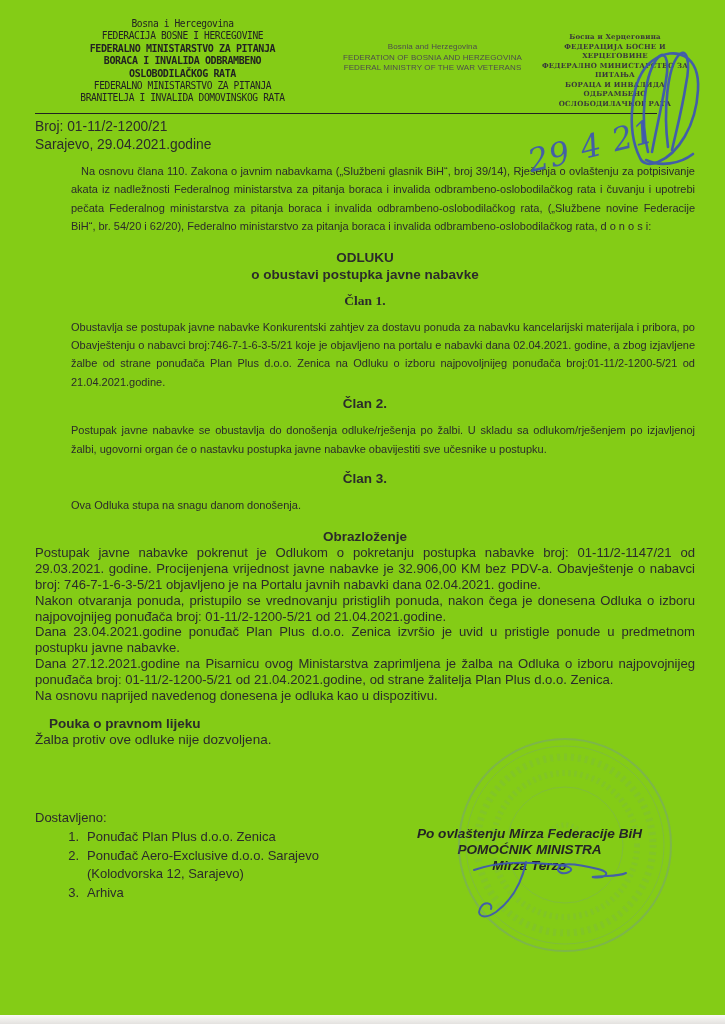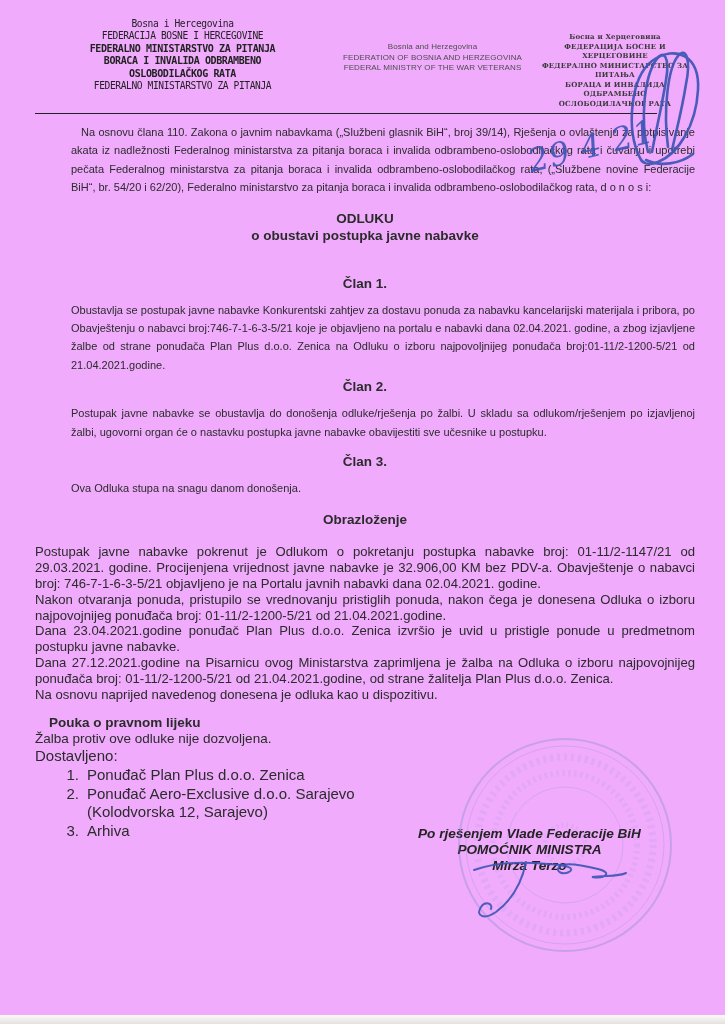--- a/index.html
+++ b/index.html
@@ -1,18 +1,18 @@
 <!DOCTYPE html>
 <html><head>
 <meta charset="utf-8">
 <style>
   html,body{margin:0;padding:0;}
   .doc{
     position:relative; width:725px; height:1024px;
-    background:#f0abfc; overflow:hidden;
+    background:#84cc16; overflow:hidden;
     font-family:"Liberation Sans", sans-serif;
     color:#2b2b2b;
     -webkit-font-smoothing:antialiased;
   }
   .doc::after{
     content:""; position:absolute; left:0; right:0; bottom:0; height:9px;
     background:linear-gradient(#fbfaf8,#e4e2df); pointer-events:none;
   }
   .content{ position:absolute; left:35px; top:18px; width:660px; }
 
@@ -29,75 +29,80 @@
 
   
   .meta div{ font-size:13.8px; line-height:17.5px; }
 
   
   p{ margin:0; }
   .para{ font-size:11px; line-height:18.4px; text-align:justify;margin-left:36px; }
   .intro{ margin-top:9px; text-indent:10px; }
   .chead{ text-align:center; font-weight:700; font-size:13.5px; line-height:17px; }
   .mt-title{ margin-top:13px; }
-  .mt-clan{ margin-top:31px; }
+  .mt-clan{ margin-top:9px;font-family:Liberation Serif, serif; }
   .mt-p{ margin-top:9px; }
   .mt-clan2{ margin-top:4px; }
   .mt-clan3{ margin-top:12px; }
 
-  .rationale{ margin-top:16px; }
+  .rationale{ margin-top:0; }
   .rationale p{ font-size:13.1px; line-height:15.8px; text-align:justify; }
 
   .pouka-h{ font-weight:700; font-size:13.5px; line-height:16px; margin-top:13px;margin-left:14px; }
   .pouka-b{ font-size:13.5px; line-height:16px; }
 
   
   .sig-block{
     position:absolute; left:372px; top:826px; width:315px; text-align:center;
     font-weight:700; font-style:italic; font-size:13.6px; line-height:16.2px; color:#232323;
   }
   .ink{ position:absolute; pointer-events:none; }
 
   
-  .dost{ font-size:15px; line-height:18.6px; }
+  .dost{ margin-top:61px; font-size:13px; line-height:18.6px; }
   .dost .row{ display:flex; }
   .dost .num{ width:26px; text-align:right; padding-right:8px; margin-left:18px; }
   .dost .addr{ margin-left:52px; }
 </style>
 </head>
 <body>
 
 <div class="doc">
 
   <div class="content">
 
     <div class="hdr">
       <div class="hdr-left">
         <div class="l">Bosna i Hercegovina</div>
         <div class="l">FEDERACIJA BOSNE I HERCEGOVINE</div>
         <div class="l b">FEDERALNO MINISTARSTVO ZA PITANJA</div>
         <div class="l b">BORACA I INVALIDA ODBRAMBENO</div>
         <div class="l b">OSLOBODILAČKOG RATA</div>
         <div class="l">FEDERALNO MINISTARSTVO ZA PITANJA</div>
+        <div class="l">BRANITELJA I INVALIDA DOMOVINSKOG RATA</div>
       </div>
       <div class="hdr-center">
         <div class="l">Bosnia and Herzegovina</div>
         <div class="l">FEDERATION OF BOSNIA AND HERZEGOVINA</div>
         <div class="l">FEDERAL MINISTRY OF THE WAR VETERANS</div>
       </div>
       <div class="hdr-right">
         <div class="l">Босна и Херцеговина</div>
         <div class="l">ФЕДЕРАЦИЈА БОСНЕ И ХЕРЦЕГОВИНЕ</div>
         <div class="l">ФЕДЕРАЛНО МИНИСТАРСТВО ЗА ПИТАЊА</div>
         <div class="l">БОРАЦА И ИНВАЛИДА ОДБРАМБЕНО</div>
         <div class="l">ОСЛОБОДИЛАЧКОГ РАТА</div>
       </div>
     </div>
     <hr class="rule">
 
+    <div class="meta">
+      <div>Broj: 01-11/2-1200/21</div>
+      <div>Sarajevo, 29.04.2021.godine</div>
+    </div>
 
     <p class="para intro">Na osnovu člana 110. Zakona o javnim nabavkama („Službeni glasnik BiH“, broj 39/14), Rješenja o ovlaštenju za potpisivanje akata iz nadležnosti Federalnog ministarstva za pitanja boraca i invalida odbrambeno-oslobodilačkog rata i čuvanju i upotrebi pečata Federalnog ministarstva za pitanja boraca i invalida odbrambeno-oslobodilačkog rata, („Službene novine Federacije BiH“, br. 54/20 i 62/20), Federalno ministarstvo za pitanja boraca i invalida odbrambeno-oslobodilačkog rata, d o n o s i:</p>
 
     <div class="chead mt-title">ODLUKU</div>
     <div class="chead">o obustavi postupka javne nabavke</div>
 
     <div class="chead mt-clan">Član 1.</div>
     <p class="para mt-p">Obustavlja se postupak javne nabavke Konkurentski zahtjev za dostavu ponuda za nabavku kancelarijski materijala i pribora, po Obavještenju o nabavci broj:746-7-1-6-3-5/21 koje je objavljeno na portalu e nabavki dana 02.04.2021. godine, a zbog izjavljene žalbe od strane ponuđača Plan Plus d.o.o. Zenica na Odluku o izboru najpovoljnijeg ponuđača broj:01-11/2-1200-5/21 od 21.04.2021.godine.</p>
 
     <div class="chead mt-clan2">Član 2.</div>
@@ -131,21 +136,21 @@
       <div class="addr">(Kolodvorska 12, Sarajevo)</div>
       <div class="row">
         <span class="num">3.</span>
         <span>Arhiva</span>
       </div>
     </div>
 
   </div>
 
   <div class="sig-block">
-    <div>Po rješenjem Vlade Federacije BiH</div>
+    <div>Po ovlaštenju Mirza Federacije BiH</div>
     <div>POMOĆNIK MINISTRA</div>
     <div>Mirza Terzo</div>
   </div>
 
   <svg class="ink" style="left:450px; top:730px;" width="230" height="230" viewBox="0 0 230 230">
     <g fill="none" stroke="#6e86c4">
       <circle cx="115" cy="115" r="106" stroke-width="2" opacity="0.30"></circle>
       <circle cx="115" cy="115" r="99" stroke-width="1" opacity="0.22"></circle>
       <circle cx="115" cy="115" r="88" stroke-width="7" opacity="0.10" stroke-dasharray="3 4"></circle>
       <circle cx="115" cy="115" r="72" stroke-width="6" opacity="0.10" stroke-dasharray="2.5 3.5"></circle>

